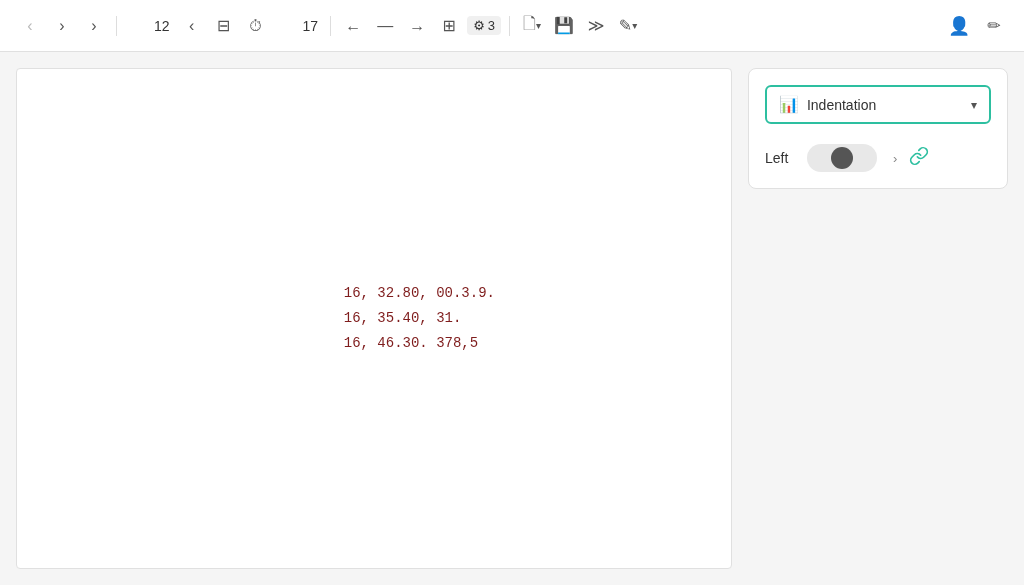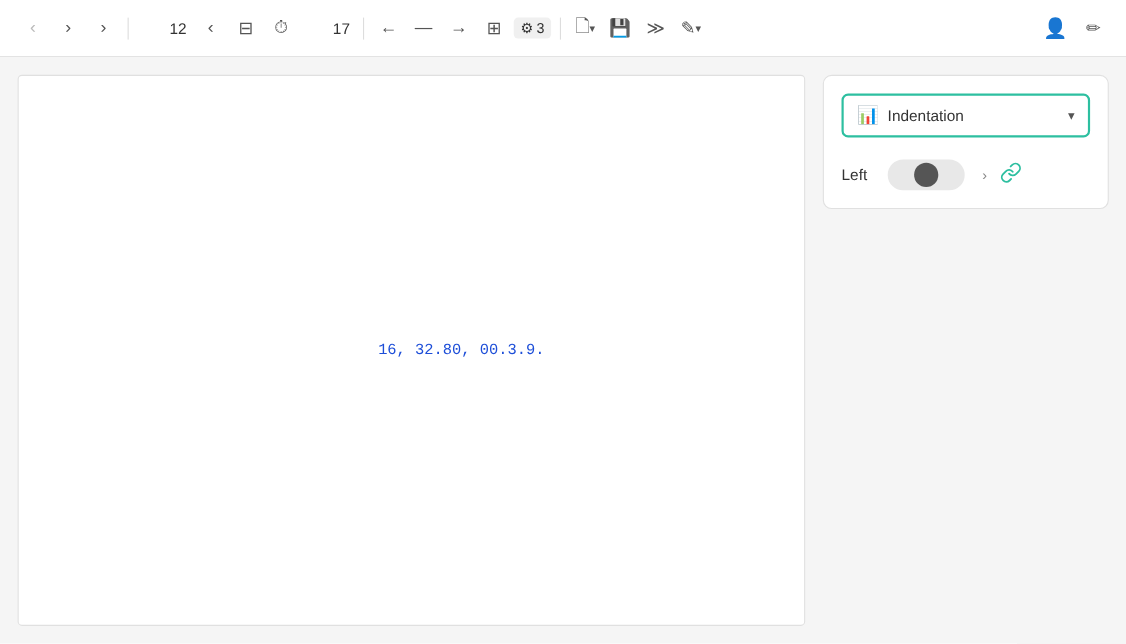--- a/index.html
+++ b/index.html
@@ -83,21 +83,21 @@
       overflow: hidden;
     }
 
     .doc-content {
       position: absolute;
       top: 50%;
       left: 50%;
       transform: translate(-20%, -50%);
       font-family: 'Courier New', Courier, monospace;
       font-size: 14px;
-      color: #1d4ed8;
+      color: #7f1d1d;
       line-height: 1.8;
     }
 
     
     .right-panel {
       width: 260px;
       display: flex;
       flex-direction: column;
       gap: 0;
     }
@@ -254,20 +254,22 @@
       <span style="font-size:16px;">✏</span>
     </button>
   </div>
 </div>
 
 <div class="main">
 
   <div class="document-area">
     <div class="doc-content">
       <div>16, 32.80, 00.3.9.</div>
+      <div>16, 35.40, 31.</div>
+      <div>16, 46.30. 378,5</div>
     </div>
   </div>
 
   <div class="right-panel">
     <div class="panel-card">
 
       <div class="dropdown-container">
         <button class="dropdown-btn">
           <span class="dropdown-icon">📊</span>
           <span>Indentation</span>

